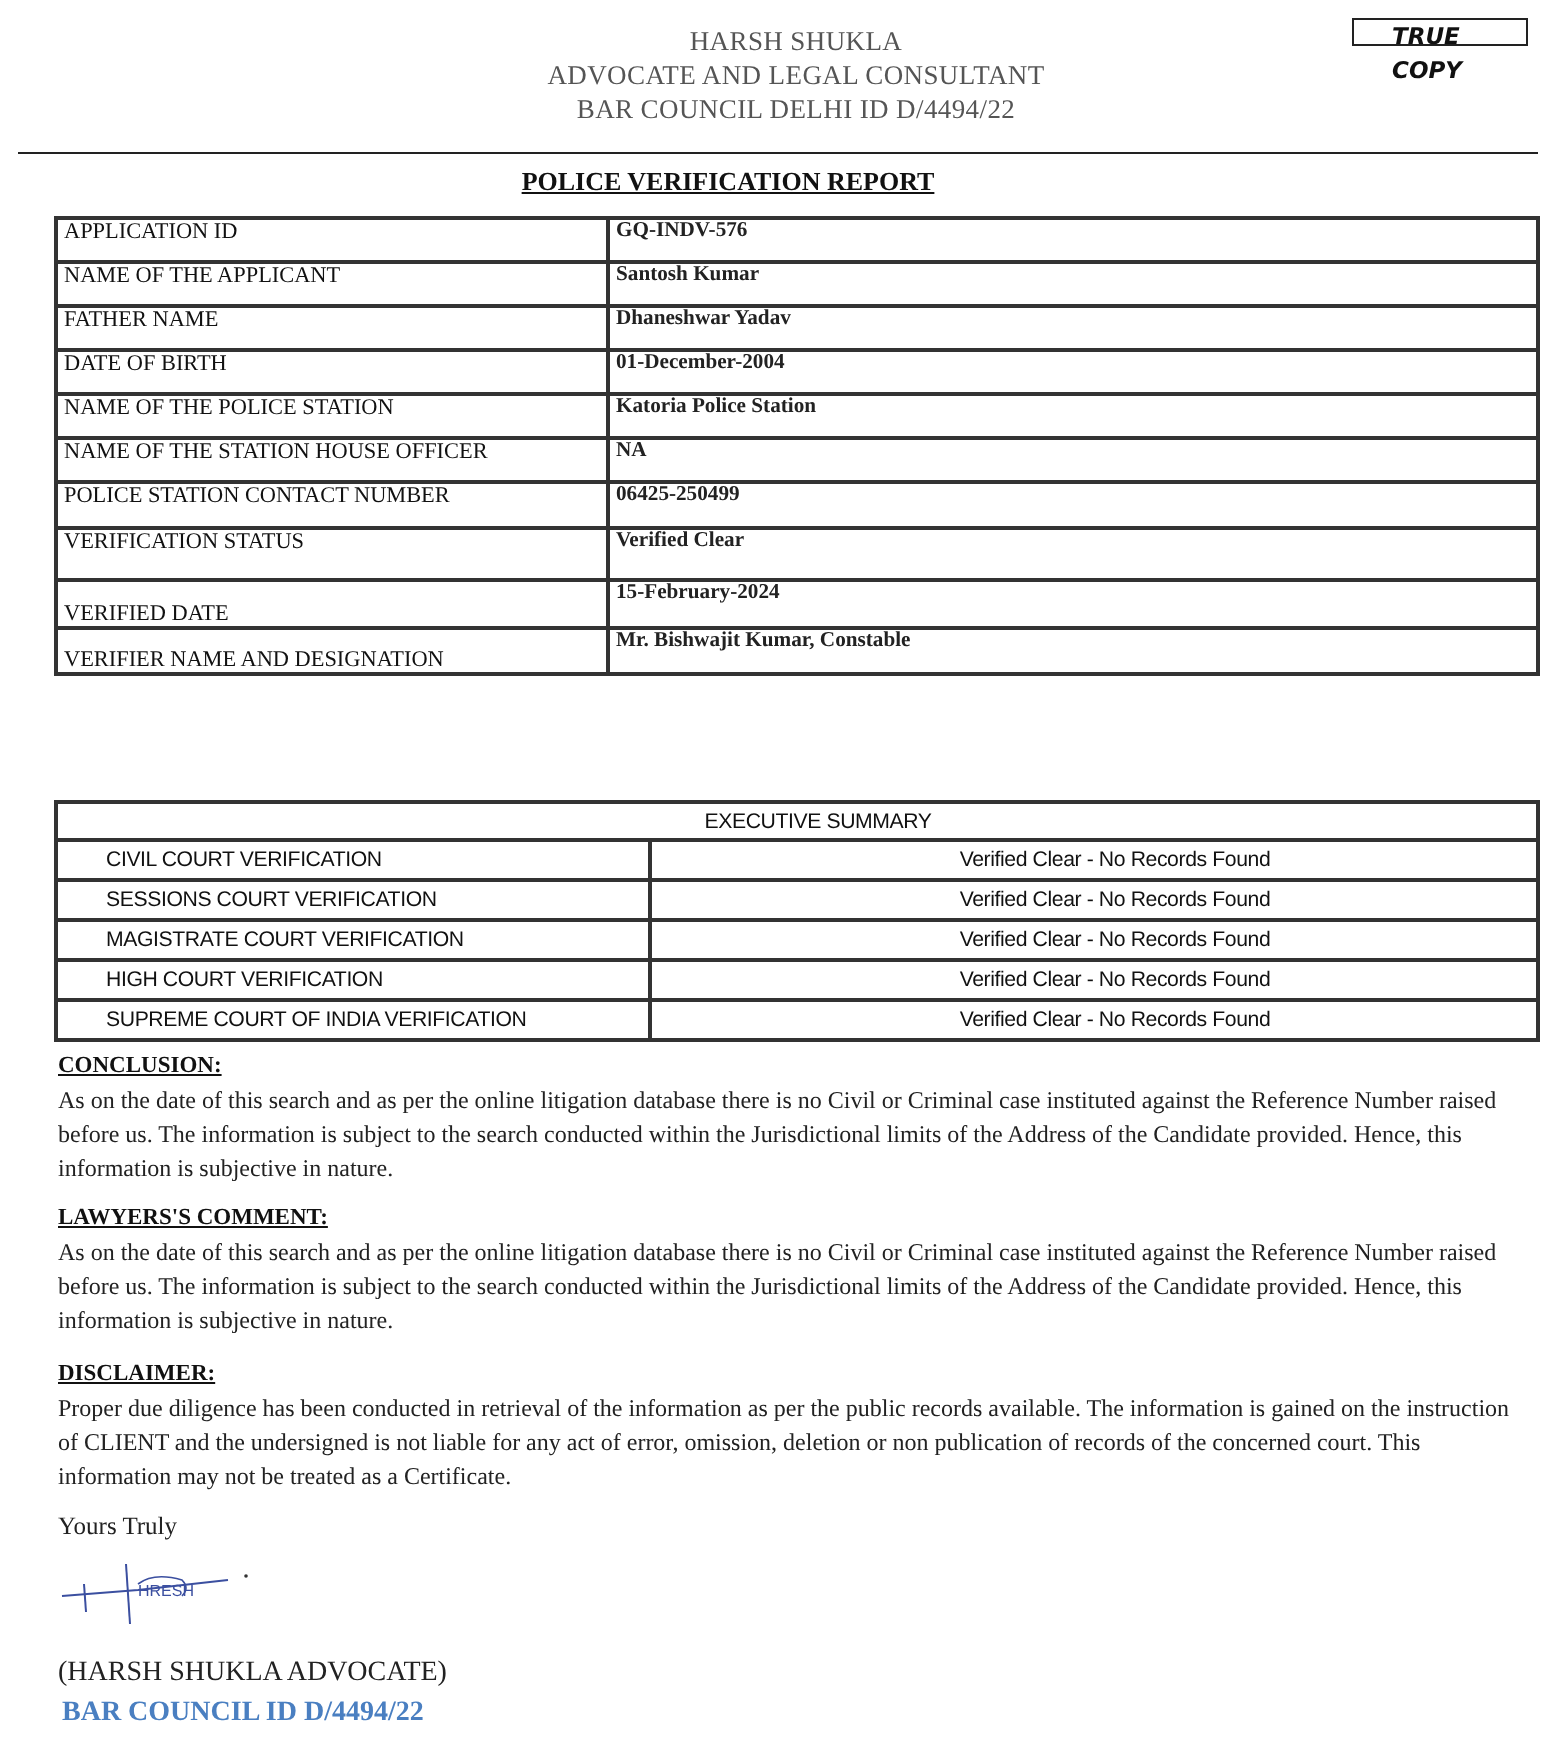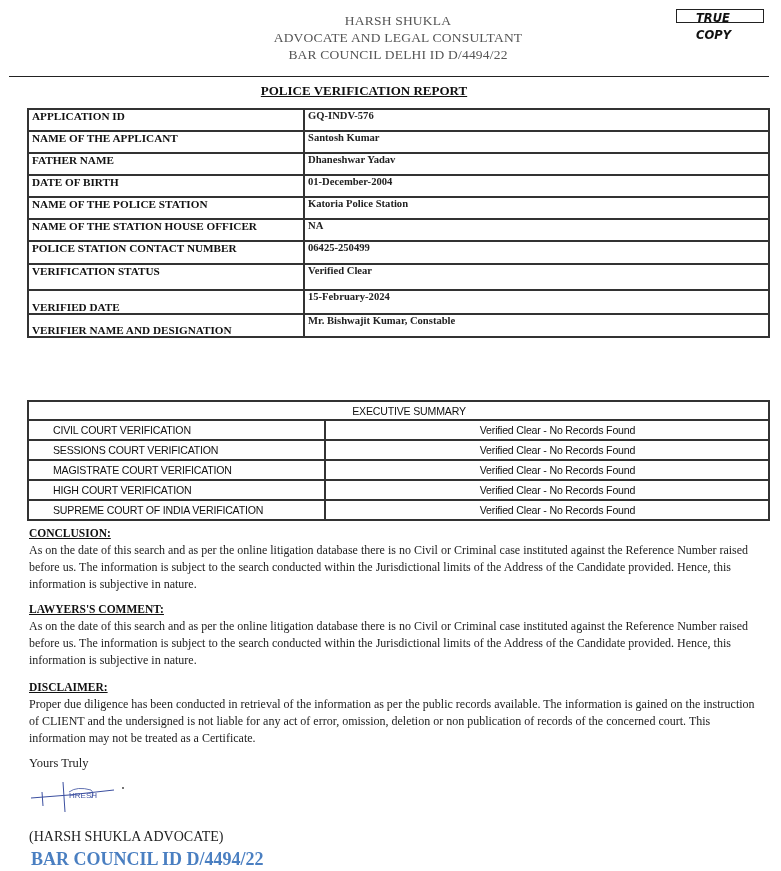--- a/index.html
+++ b/index.html
@@ -12,33 +12,33 @@
   .true-copy { position: absolute; left: 656px; top: 9px; width: 88px; height: 14px;
     border: 1.5px solid #222; box-sizing: border-box; font-family: "DejaVu Sans", sans-serif;
     font-style: italic; font-weight: bold; font-size: 11.5px; line-height: 17px; padding-left: 19px; color: #111; margin-left: 20px; }
   .hr { position: absolute; left: 9px; top: 76px; width: 760px; height: 0; border-top: 1.5px solid #222; }
   .report-title { position: absolute; left: 0; top: 83px; width: 728px; text-align: center;
     font-weight: bold; font-size: 13px; text-decoration: underline; color: #111; }
 
   table { border-collapse: collapse; position: absolute; left: 27px; }
   td { border: 2px solid #333; padding: 0 3px; font-size: 11.2px; vertical-align: top; }
   .t1 { top: 108px; width: 743px; }
-  .t1 td.k { width: 268px; font-weight: bold; color: #111; }
+  .t1 td.k { width: 268px; font-weight: normal; color: #111; }
   .t1 td.v { font-weight: bold; font-size: 10.6px; color: #222; margin-left: 12px; }
   .t2 { top: 400px; width: 743px; }
   .t2 td { font-family: "Liberation Sans", "DejaVu Sans", sans-serif; font-weight: normal;
     font-size: 10.6px; letter-spacing: -0.2px; vertical-align: middle; color: #111; padding-left: 24px; }
   .t2 td.head { text-align: center; height: 17px; }
   .t2 td.k { width: 268px; }
   .t2 td.v { text-align: center; }
 
   .section { position: absolute; left: 29px; width: 730px; font-size: 12px; line-height: 17px; color: #222; }
   .section .title { font-weight: bold; text-decoration: underline; font-size: 11.5px; color: #111; }
   .sig-line { position: absolute; left: 29px; font-size: 12.5px; color: #222; }
-  .bar-id { position: absolute; left: 31px; top: 849px; font-weight: bold; color: #4a7fc1; font-size: 18px; }
+  .bar-id { position: absolute; left: 31px; top: 849px; font-weight: bold; color: #4a7fc1; font-size: 14px; }
   .signature { position: absolute; left: 29px; top: 778px; }
 </style>
 </head>
 <body>
 
 <div class="header">
   <div>HARSH SHUKLA</div>
   <div>ADVOCATE AND LEGAL CONSULTANT</div>
   <div>BAR COUNCIL DELHI ID D/4494/22</div>
 </div>

